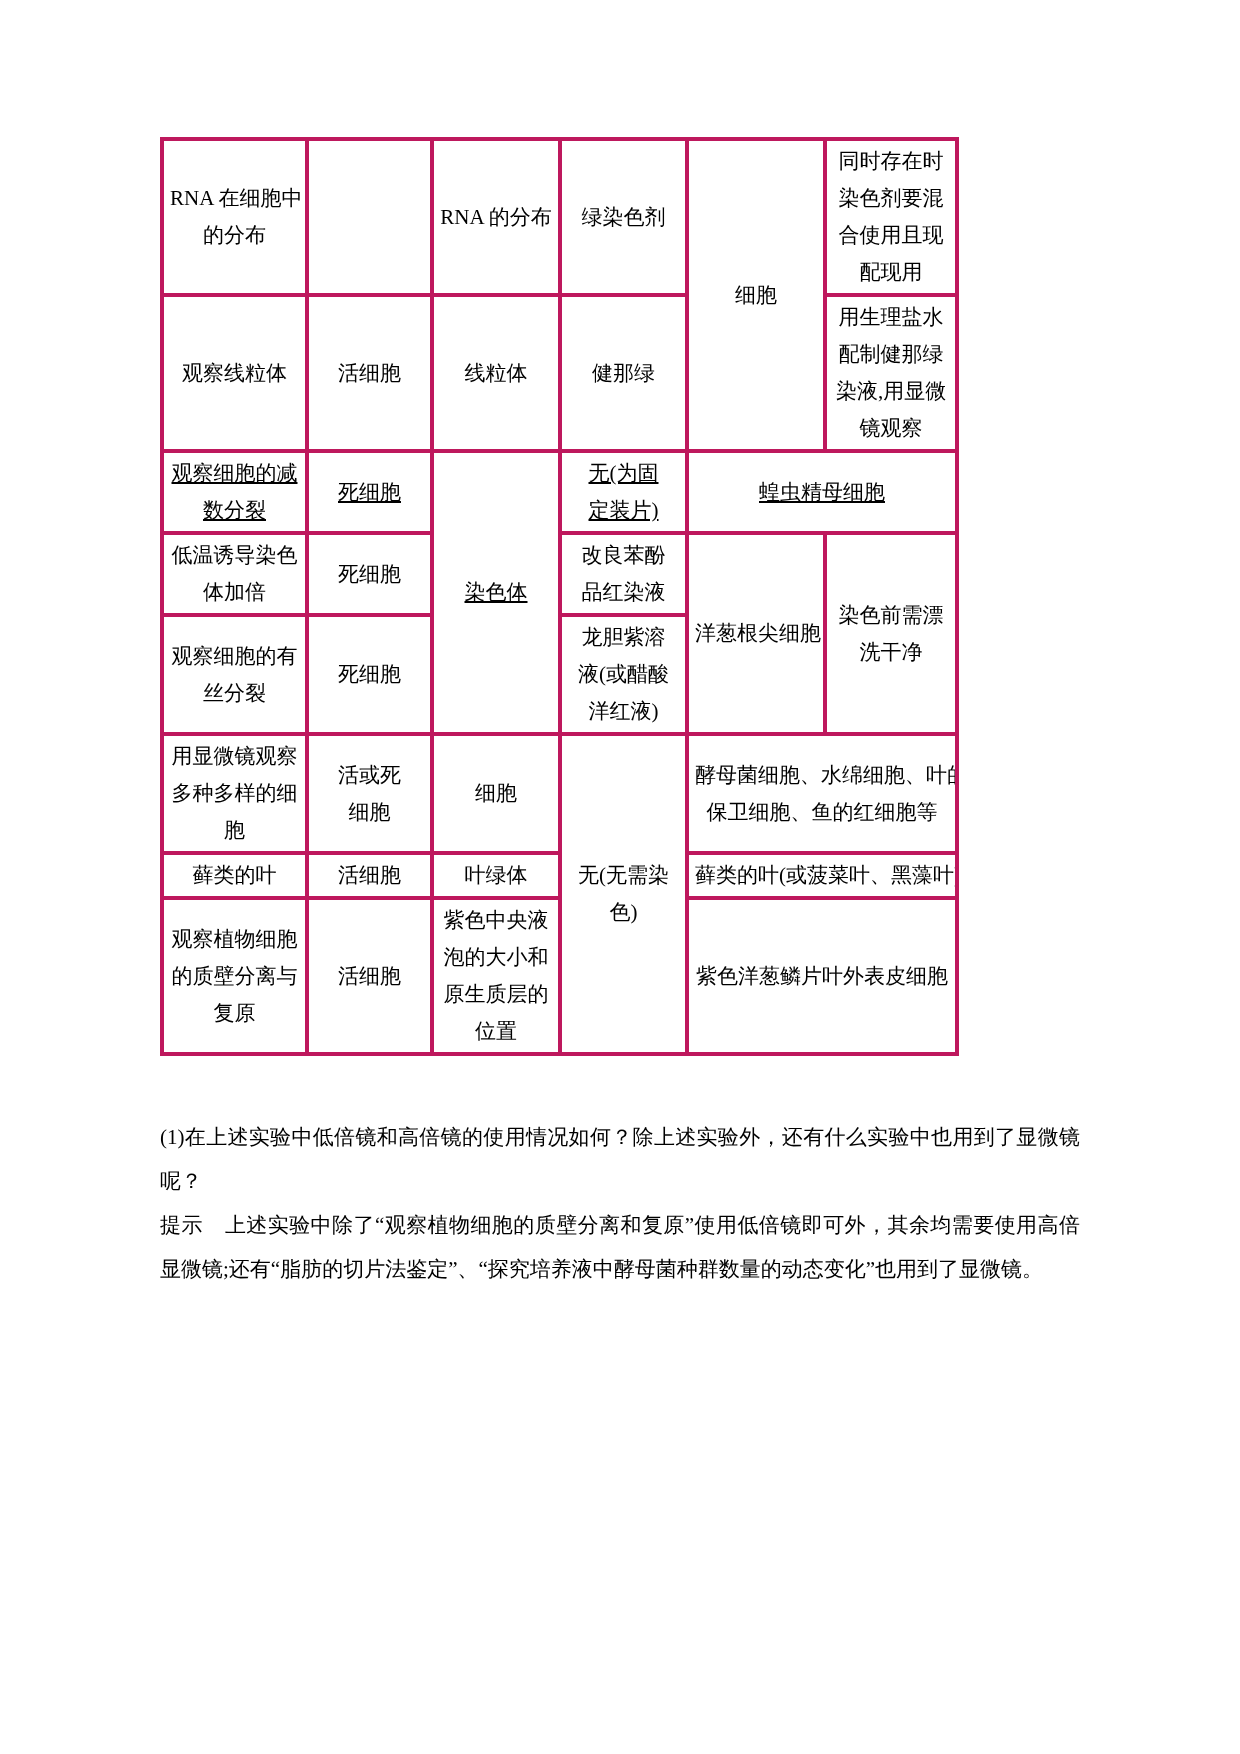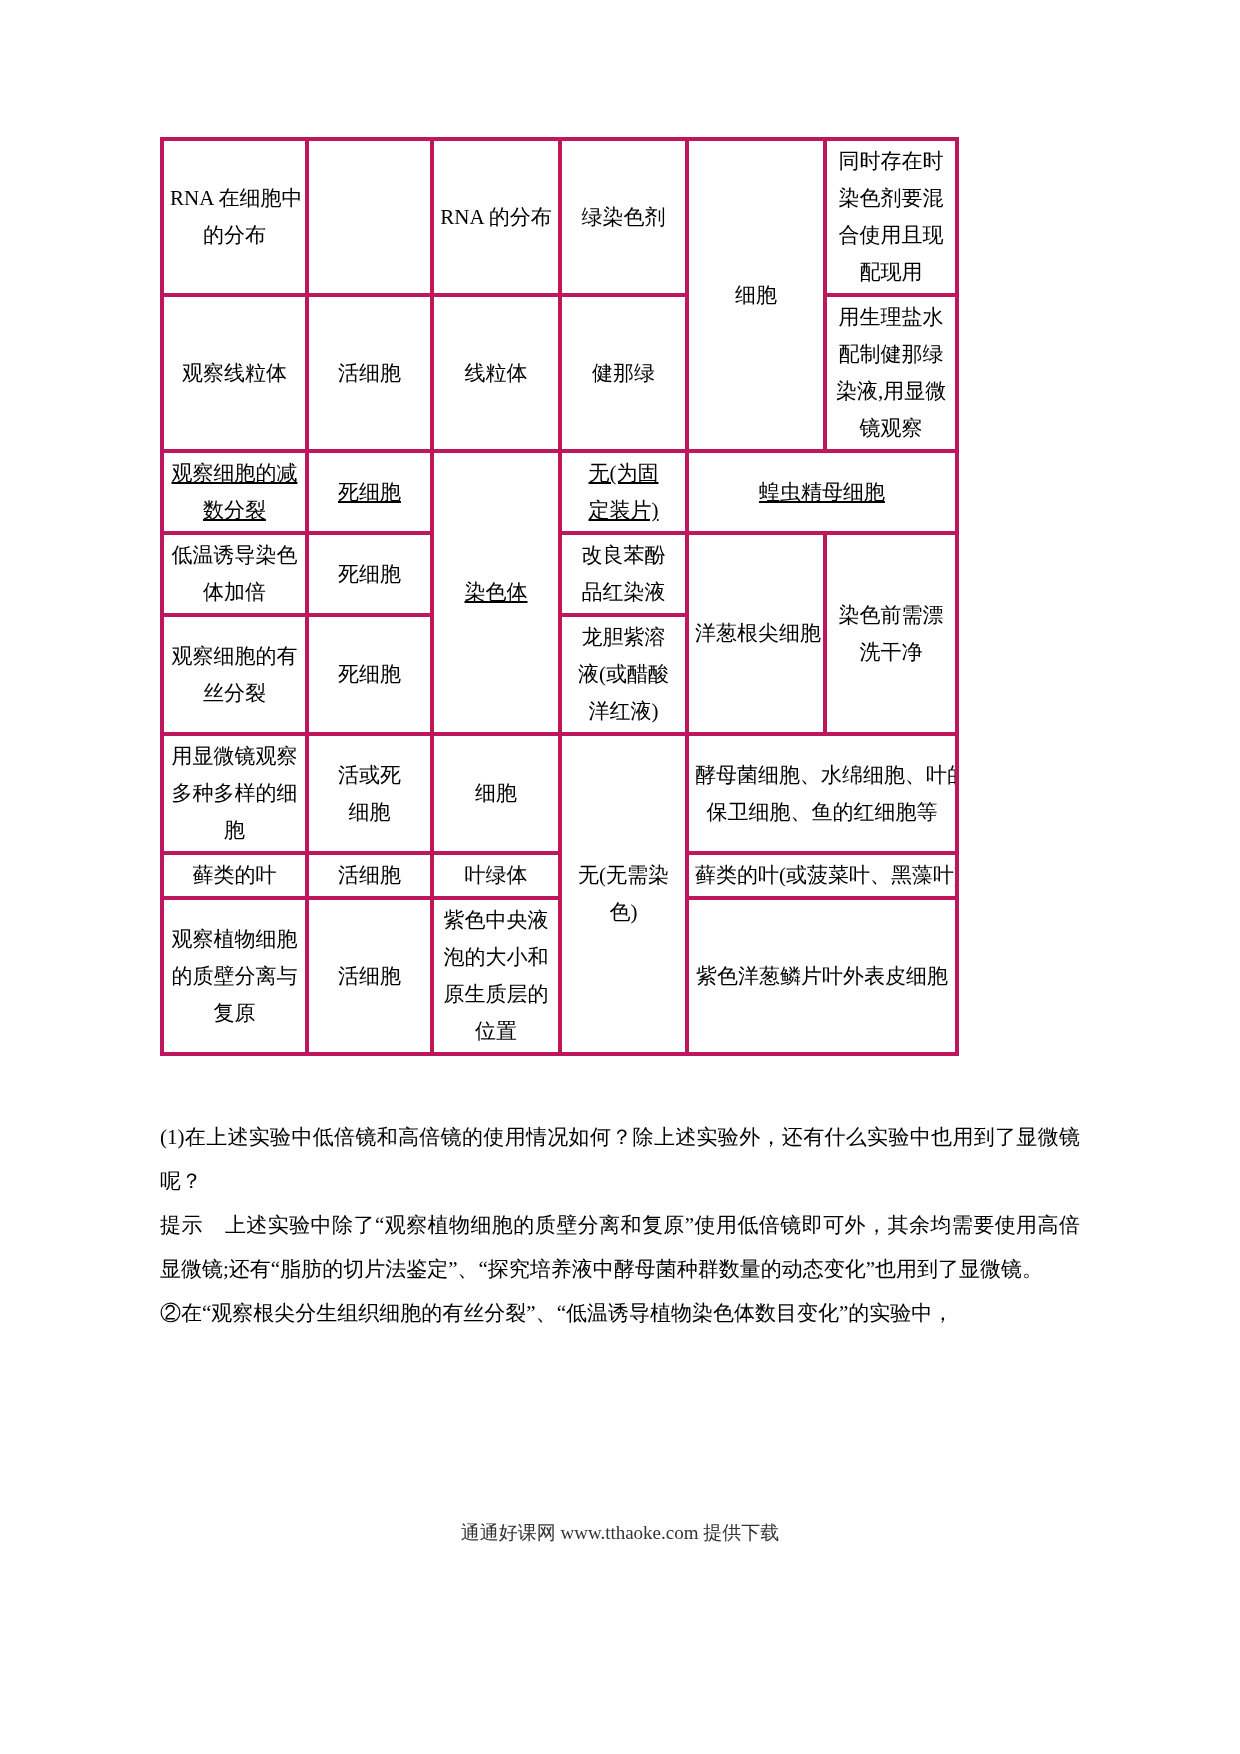--- a/index.html
+++ b/index.html
@@ -154,18 +154,16 @@
 原生质层的
 位置</td>
       <td colspan="2">紫色洋葱鳞片叶外表皮细胞</td>
     </tr>
   </tbody>
     </table>
 
   <div class="text-block">
     <p>(1)在上述实验中低倍镜和高倍镜的使用情况如何？除上述实验外，还有什么实验中也用到了显微镜呢？</p>
     <p><b class="hint">提示</b><span>上述实验中除了“观察植物细胞的质壁分离和复原”使用低倍镜即可外，其余均需要使用高倍显微镜;还有“脂肪的切片法鉴定”、“探究培养液中酵母菌种群数量的动态变化”也用到了显微镜。</span></p>
-    <p>②在“观察根尖分生组织细胞的有丝分裂”、“低温诱导植物染色体数目变化”的实验中，</p>
   </div>
 
-  <div class="footer">通通好课网  www.tthaoke.com  提供下载</div>
 
 </div>
 
 </body></html>

